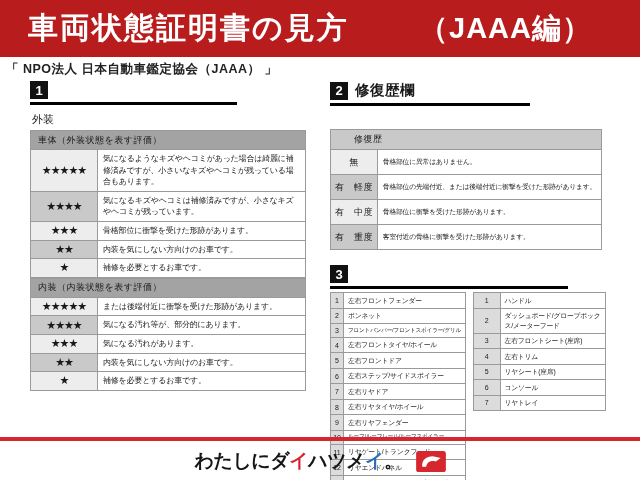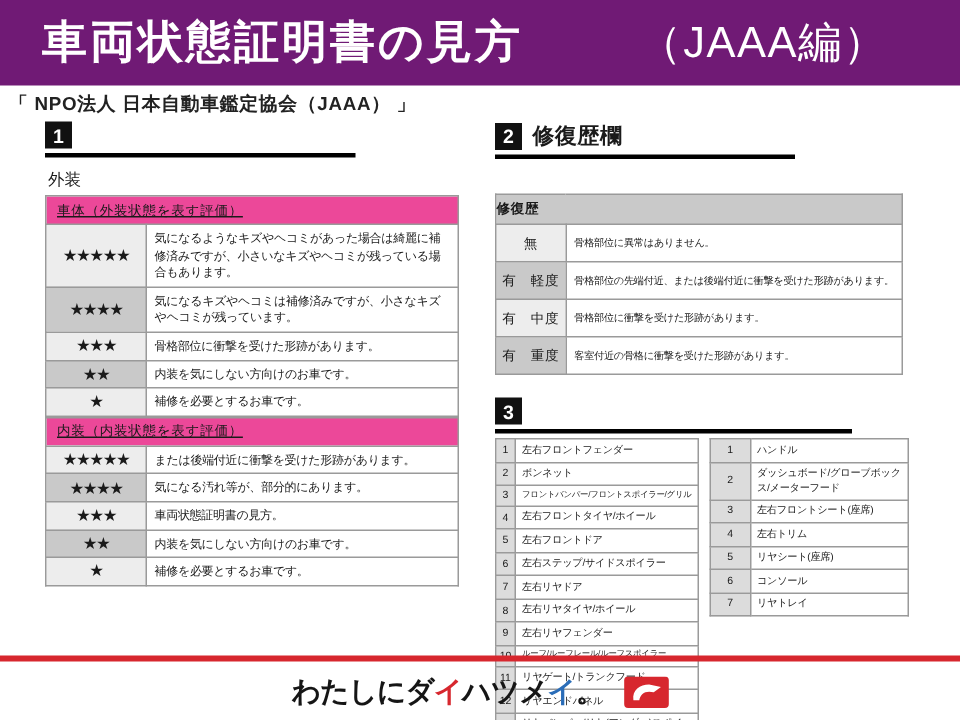--- a/index.html
+++ b/index.html
@@ -3,56 +3,56 @@
 <meta charset="utf-8">
 <style>
   html,body{margin:0;padding:0;}
   body{
     width:640px;height:480px;position:relative;background:#ffffff;
     font-family:"Liberation Sans","DejaVu Sans",sans-serif;color:#1a1a1a;
     overflow:hidden;
   }
   
   .banner{
-    position:absolute;top:0;left:0;width:640px;height:57px;background:#701a75;
+    position:absolute;top:0;left:0;width:640px;height:57px;background:#b91c1c;
     display:flex;align-items:center;justify-content:space-between;
     padding:0 48px 0 28px;box-sizing:border-box;
   }
   .banner .ttl{font-size:30px;font-weight:bold;color:#fff;letter-spacing:2px;white-space:nowrap;}
-  .banner .ed{font-size:29px;font-weight:normal;color:#fff;letter-spacing:1px;white-space:nowrap;}
+  .banner .ed{font-size:29px;font-weight:bold;color:#fff;letter-spacing:1px;white-space:nowrap;}
   .subtitle{position:absolute;top:61px;left:6px;font-size:12.5px;color:#222;letter-spacing:0.5px;font-weight:bold;}
 
   
   .col-left{position:absolute;left:30px;top:81px;width:285px;}
   .col-right{position:absolute;left:330px;top:81px;width:282px;}
 
   
   .sec-head{display:flex;align-items:center;gap:7px;border-bottom:3px solid #000;
     padding-bottom:3px;box-sizing:border-box;}
   .sec-head .num{width:18px;height:18px;background:#111;color:#fff;font-size:13px;font-weight:bold;
     display:flex;align-items:center;justify-content:center;flex:0 0 18px;}
   .sec-head .lbl{font-size:14.5px;font-weight:bold;letter-spacing:0.5px;white-space:nowrap;}
   .w1{width:207px;} .w2{width:200px;} .w3{width:238px;}
 
   
   .group-label{font-size:11px;font-weight:normal;margin:7px 0 3px 2px;}
   table{border-collapse:collapse;}
   table.star-table{width:276px;border:1.5px solid #5a5a5a;}
   table.star-table td{border:1px solid #9a9a9a;}
-  table.star-table .thead td{background:#ec4899;font-size:9px;padding:2.5px 7px;letter-spacing:0.5px;text-decoration:underline;}
+  table.star-table .thead td{background:#a3a3a3;font-size:9px;padding:2.5px 7px;letter-spacing:0.5px;}
   td.stars{width:66px;text-align:center;font-size:11px;letter-spacing:-1px;padding:2px 0;}
   td.sdesc{font-size:8px;line-height:1.45;padding:3px 5px;letter-spacing:-0.2px;}
   table.star-table tbody tr:nth-child(odd) td.stars{background:#ededed;}
   table.star-table tbody tr:nth-child(even) td.stars{background:#c9c9c9;}
   .mt-gap{margin-top:20px;}
 
   
   table.repair{width:272px;border:1.5px solid #5a5a5a;margin-top:23px;}
   table.repair td{border:1px solid #9a9a9a;}
-  table.repair .thead td{background:#c9c9c9;font-size:9px;padding:3px 0;letter-spacing:0.5px;font-weight:bold;}
+  table.repair .thead td{background:#c9c9c9;font-size:9px;padding:3px 23px;letter-spacing:0.5px;}
   td.rlabel{width:52px;text-align:center;font-size:9px;padding:5.5px 2px;letter-spacing:0.5px;}
   td.rdesc{font-size:6.8px;padding:5.5px 5px;white-space:nowrap;letter-spacing:-0.2px;}
   table.repair tbody tr:nth-child(odd) td.rlabel{background:#ededed;}
   table.repair tbody tr:nth-child(even) td.rlabel{background:#c9c9c9;}
 
   
   .sec3{margin-top:15px;}
   .points-wrap{display:flex;gap:7px;margin-top:3px;align-items:flex-start;}
   table.points{border:1.5px solid #6a6a6a;}
   table.points td{border:1px solid #9a9a9a;}
@@ -125,21 +125,21 @@
         <tr>
           <td class="stars">★★★★★</td>
           <td class="sdesc">または後端付近に衝撃を受けた形跡があります。</td>
         </tr>
         <tr>
           <td class="stars">★★★★</td>
           <td class="sdesc">気になる汚れ等が、部分的にあります。</td>
         </tr>
         <tr>
           <td class="stars">★★★</td>
-          <td class="sdesc">車両状態証明書の見方。</td>
+          <td class="sdesc">気になる汚れがあります。</td>
         </tr>
         <tr>
           <td class="stars">★★</td>
           <td class="sdesc">内装を気にしない方向けのお車です。</td>
         </tr>
         <tr>
           <td class="stars">★</td>
           <td class="sdesc">補修を必要とするお車です。</td>
         </tr>
       </tbody>

